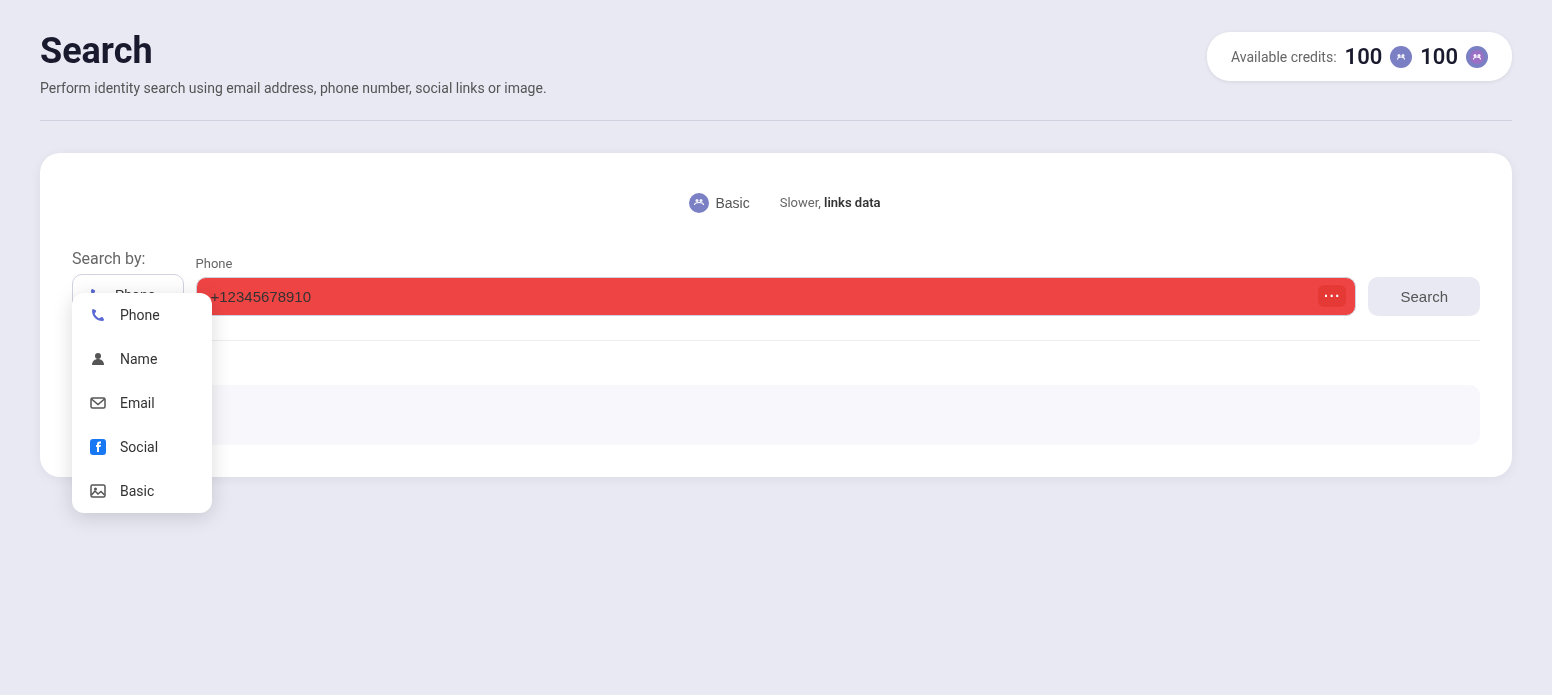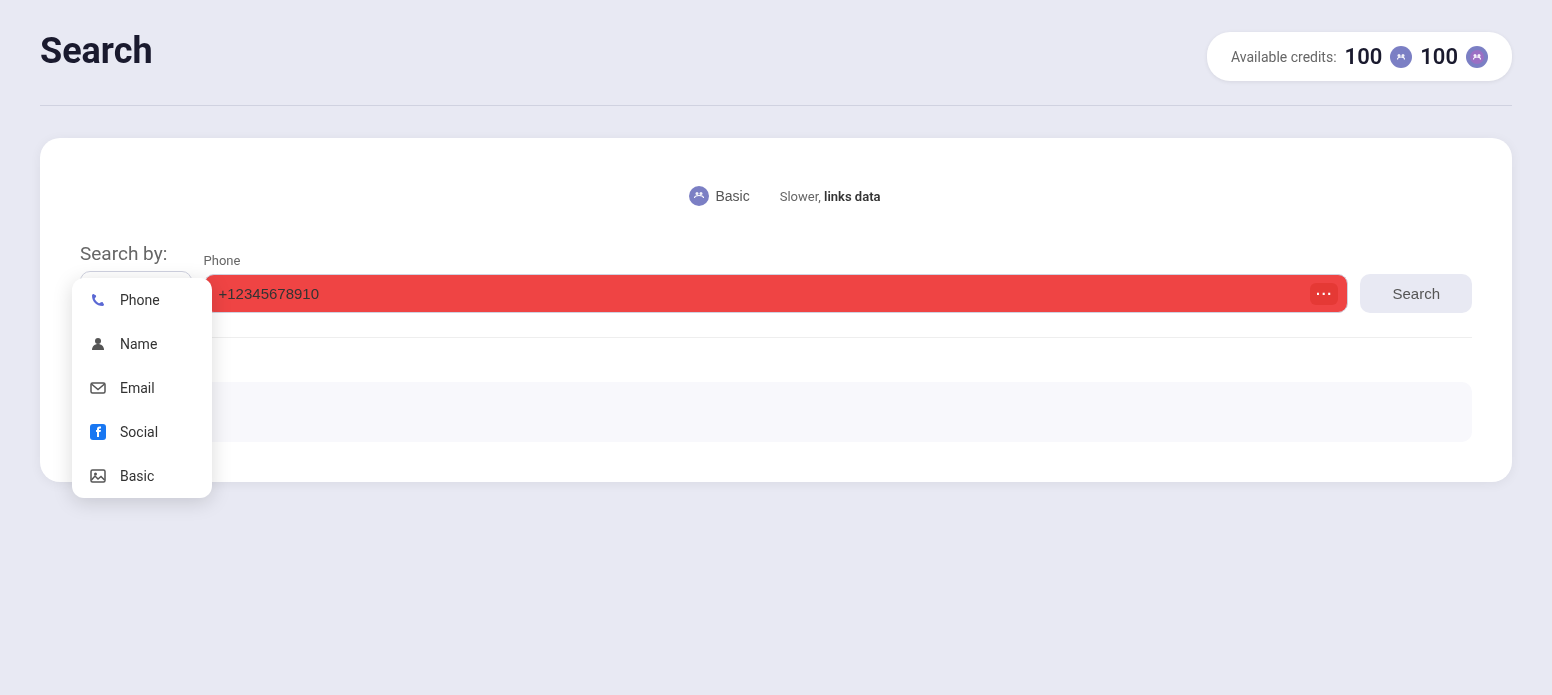--- a/index.html
+++ b/index.html
@@ -67,21 +67,21 @@
 
     .divider {
       border: none;
       border-top: 1px solid #d0d2e0;
       margin-bottom: 32px;
     }
 
     .search-card {
       background: #fff;
       border-radius: 20px;
-      padding: 40px;
+      padding: 32px;
       box-shadow: 0 2px 12px rgba(0,0,0,0.06);
       position: relative;
     }
 
     .mode-toggle {
       display: flex;
       align-items: center;
       justify-content: center;
       gap: 0;
       margin-bottom: 28px;
@@ -153,21 +153,21 @@
     }
 
     .search-by-group {
       display: flex;
       flex-direction: column;
       gap: 6px;
       flex-shrink: 0;
     }
 
     .search-by-label {
-      font-size: 19px;
+      font-size: 16px;
       color: #666;
     }
 
     .search-type-btn {
       display: flex;
       align-items: center;
       gap: 8px;
       background: #fff;
       border: 1.5px solid #d0d2e0;
       border-radius: 10px;
@@ -300,20 +300,21 @@
     .icon-email { color: #555; }
     .icon-social { color: #1877f2; }
     .icon-image { color: #555; }
   </style>
 </head>
 <body>
 
 <div class="page-header">
   <div>
     <h1 class="page-title">Search</h1>
+    <p class="page-subtitle">Perform identity search using email address, phone number, social links or image.</p>
   </div>
   <div class="credits-badge">
     <span class="credits-label">Available credits:</span>
     <span class="credits-value">100</span>
     <span class="credit-icon">
       <svg width="14" height="14" viewBox="0 0 14 14" fill="none">
         <circle cx="7" cy="7" r="7" fill="#7b7fc4"></circle>
         <circle cx="5" cy="5.5" r="1.5" fill="white" opacity="0.9"></circle>
         <circle cx="9" cy="5.5" r="1.5" fill="white" opacity="0.9"></circle>
         <path d="M3.5 9.5 C3.5 8 5 7 7 7 C9 7 10.5 8 10.5 9.5" stroke="white" stroke-width="1.2" fill="none"></path>

